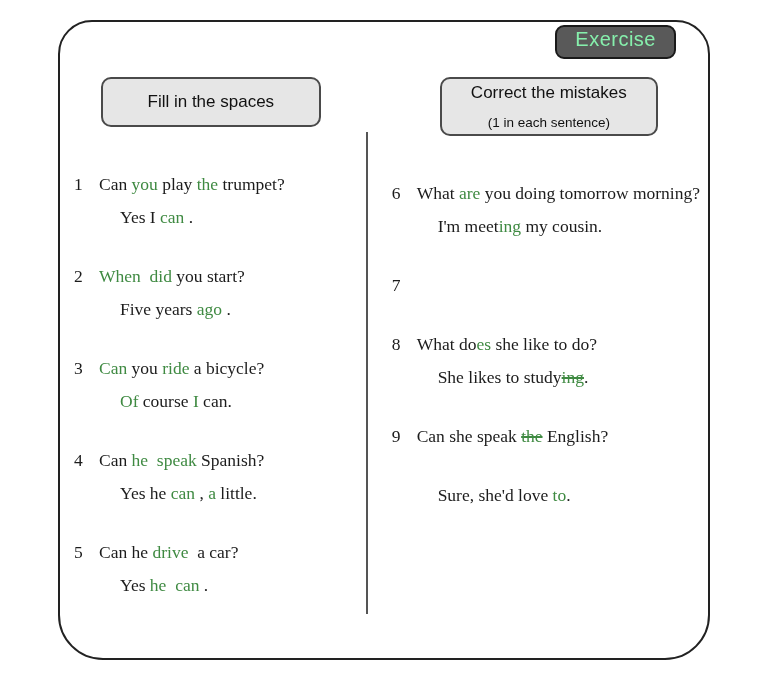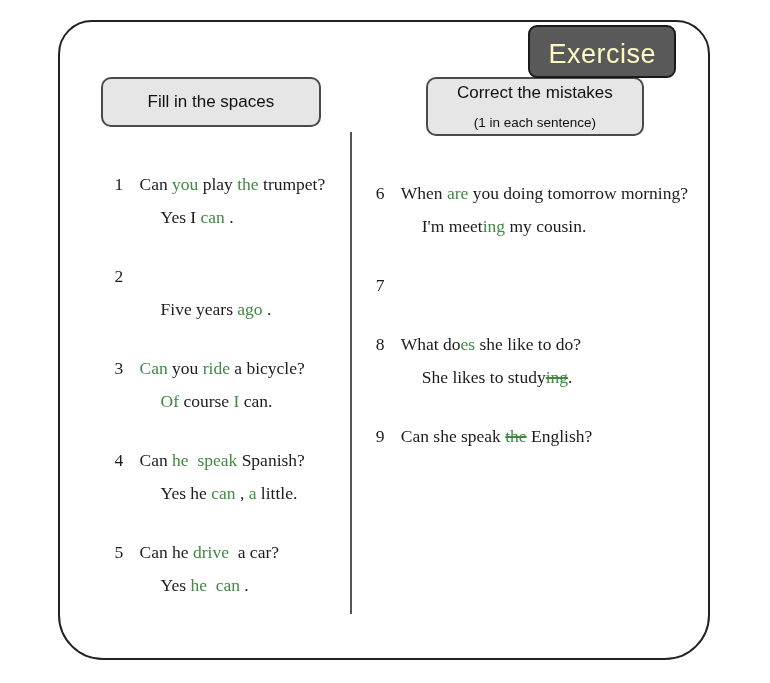--- a/index.html
+++ b/index.html
@@ -21,39 +21,39 @@
     border-radius: 34px 34px 45px 45px;
     background: #ffffff;
   }
   .badge {
     position: absolute;
     top: 3px;
     right: 32px;
     background: var(--badge-bg, #595959);
     border: 2px solid #1a1a1a;
     border-radius: 9px;
-    color: #fef9c3;
+    color: #86efac;
     font-family: "Liberation Sans", sans-serif;
-    font-size: 27px;
-    padding: 12px 18px 6px 18px;
+    font-size: 20px;
+    padding: 1px 18px 6px 18px;
     letter-spacing: 0.5px;
   }
   .content {
     display: flex;
     height: 100%;
     box-sizing: border-box;
   }
   .col {
     box-sizing: border-box;
     display: flex;
     flex-direction: column;
     padding-top: 55px;
   }
-  .col-left  { width: 312px; padding-left: 30px; align-items: center; }
-  .col-right { flex: 1; padding-left: 24px; padding-right: 20px; }
+  .col-left  { width: 312px; padding-left: 14px; }
+  .col-right { flex: 1; padding-left: 24px; padding-right: 8px; }
   .divider {
     flex: none;
     width: 2px;
     margin-top: 110px;
     height: 482px;
     background: var(--divider, #555555);
   }
   .header-box {
     align-self: center;
     box-sizing: border-box;
@@ -101,20 +101,21 @@
           <div class="item">
             <div class="line question">
               <span class="num">1</span>
               <span class="tokens"><span class="tok">Can </span><span class="tok green">you</span><span class="tok"> play </span><span class="tok green">the</span><span class="tok"> trumpet?</span></span>
             </div>
             <div class="line answer"><span class="tokens"><span class="tok">Yes I </span><span class="tok green">can</span><span class="tok"> .</span></span></div>
           </div>
           <div class="item">
             <div class="line question">
               <span class="num">2</span>
+              <span class="tokens"><span class="tok green">When</span><span class="tok">  </span><span class="tok green">did</span><span class="tok"> you start?</span></span>
             </div>
             <div class="line answer"><span class="tokens"><span class="tok">Five years </span><span class="tok green">ago</span><span class="tok"> .</span></span></div>
           </div>
           <div class="item">
             <div class="line question">
               <span class="num">3</span>
               <span class="tokens"><span class="tok green">Can</span><span class="tok"> you </span><span class="tok green">ride</span><span class="tok"> a bicycle?</span></span>
             </div>
             <div class="line answer"><span class="tokens"><span class="tok green">Of</span><span class="tok"> course </span><span class="tok green">I</span><span class="tok"> can.</span></span></div>
           </div>
@@ -137,21 +138,21 @@
     <div class="divider"></div>
     <div class="col col-right">
       <div class="header-box">
         <div class="header-title">Correct the mistakes</div>
         <div class="header-subtitle">(1 in each sentence)</div>
       </div>
       <div class="items">
           <div class="item">
             <div class="line question">
               <span class="num">6</span>
-              <span class="tokens"><span class="tok">When </span><span class="tok green">are</span><span class="tok"> you doing tomorrow morning?</span></span>
+              <span class="tokens"><span class="tok">What </span><span class="tok green">are</span><span class="tok"> you doing tomorrow morning?</span></span>
             </div>
             <div class="line answer"><span class="tokens"><span class="tok">I'm meet</span><span class="tok green">ing</span><span class="tok"> my cousin.</span></span></div>
           </div>
           <div class="item">
             <div class="line question">
               <span class="num">7</span>
             </div>
           </div>
           <div class="item">
             <div class="line question">
@@ -160,17 +161,18 @@
             </div>
             <div class="line answer"><span class="tokens"><span class="tok">She likes to study</span><span class="tok green strike">ing</span><span class="tok">.</span></span></div>
           </div>
           <div class="item">
             <div class="line question">
               <span class="num">9</span>
               <span class="tokens"><span class="tok">Can she speak </span><span class="tok green strike">the</span><span class="tok"> English?</span></span>
             </div>
           </div>
           <div class="item">
+            <div class="line answer"><span class="tokens"><span class="tok">Sure, she'd love </span><span class="tok green">to</span><span class="tok">.</span></span></div>
           </div>
         </div>
     </div>
   </div>
 </div>
 
 </body></html>

